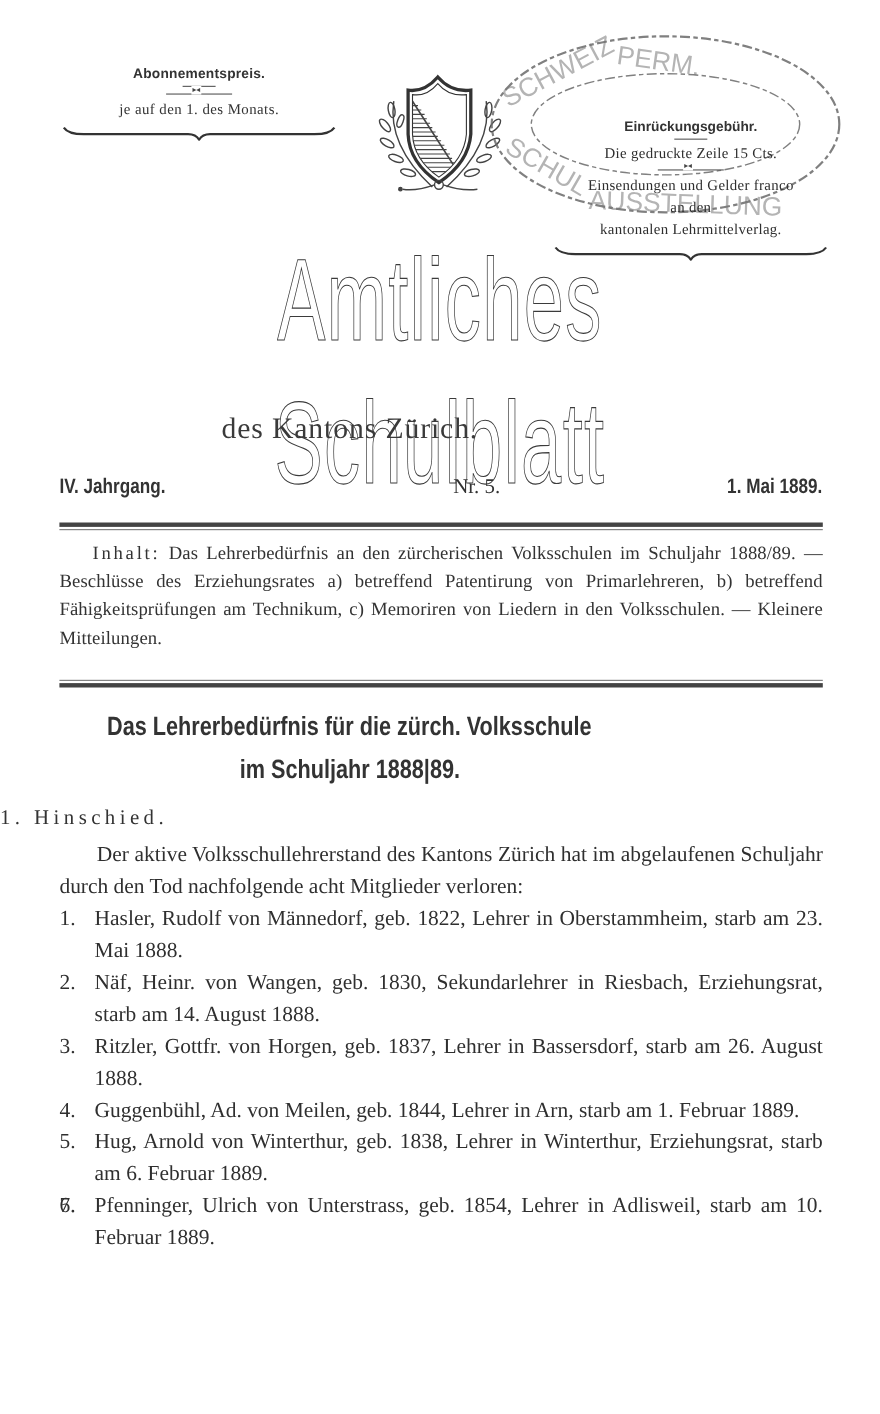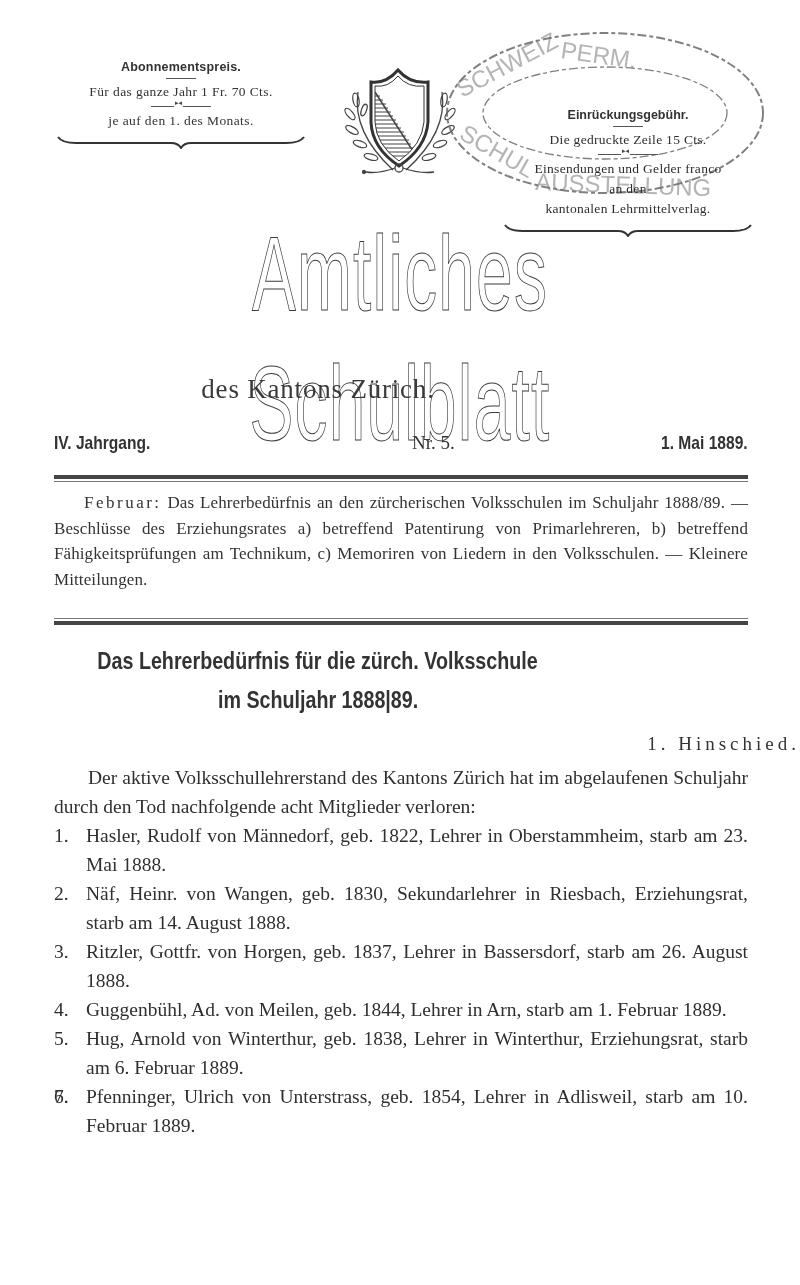--- a/index.html
+++ b/index.html
@@ -48,40 +48,39 @@
 
     .contents { position: absolute; left: 54px; width: 694px; top: 490px; font-size: 17px;
                 line-height: 25.5px; color: #333; text-align: justify; text-indent: 30px; letter-spacing: 0.1px; }
     .contents .lbl { letter-spacing: 2.5px; }
 
     .article-title { position: absolute; left: 0; width: 636px; top: 641px; text-align: center;
                      font-family: "Liberation Sans", sans-serif; font-weight: bold; font-size: 24px;
                      line-height: 39px; color: #333; }
     .article-title span { display: inline-block; transform: scaleX(0.82); }
 
-    .section-head { position: absolute; left: 0; width: 800px; top: 733px; text-align: right;
+    .section-head { position: absolute; left: 0; width: 800px; top: 733px; text-align: left;
                     font-size: 19px; letter-spacing: 4px; color: #333; }
 
     .body-text { position: absolute; left: 54px; width: 694px; top: 763px; font-size: 19.5px;
                  line-height: 29px; color: #2f2f2f; text-align: justify; }
     .body-text .intro { text-indent: 34px; text-align: justify; }
 
     .dlist { list-style: none; margin-top: 0; }
     .dlist li { position: relative; padding-left: 32px; text-align: justify; line-height: 29px; }
     .dlist li .num { position: absolute; left: 0; top: 0; }
   </style>
 </head>
 <body>
 
 <div class="masthead">
 
   <div class="sub-box">
     <div class="hd">Abonnementspreis.</div>
     <div class="mini-rule"></div>
-    <div class="ln">Für das ganze Jahr 1 Fr. 70 Cts.</div>
     <div class="orn-rule"></div>
     <div class="ln">je auf den 1. des Monats.</div>
     <svg class="brace" viewBox="0 0 250 14">
       <path d="M2 2 Q6 8 20 8 L115 8 Q122 8 125 13 Q128 8 135 8 L230 8 Q244 8 248 2" fill="none" stroke="#333" stroke-width="2"></path>
     </svg>
   </div>
 
   <svg class="coat" viewBox="0 0 130 118">
     <g fill="none" stroke="#333" stroke-width="2">
       <path d="M33 20 Q48 22 60 8 Q72 22 90 20 L90 60 Q88 86 61 104 Q34 86 33 60 Z" stroke-width="3"></path>
@@ -165,21 +164,21 @@
   <span class="nr">Nr. 5.</span>
   <span class="date">1. Mai 1889.</span>
 </div>
 
 <div class="rule-top">
   <div class="thick"></div>
     <div class="thin"></div>
 </div>
 
 <div class="contents">
-  <span class="lbl">Februar:</span>
+  <span class="lbl">Inhalt:</span>
   <span>Das Lehrerbedürfnis an den zürcherischen Volksschulen im Schuljahr 1888/89. — Beschlüsse des Erziehungsrates a) betreffend Patentirung von Primarlehreren, b) betreffend Fähigkeitsprüfungen am Technikum, c) Memoriren von Liedern in den Volksschulen. — Kleinere Mitteilungen.</span>
 </div>
 
 <div class="rule-bot">
   <div class="thin"></div>
     <div class="thick"></div>
 </div>
 
 <div class="article-title">
   <span>Das Lehrerbedürfnis für die zürch. Volksschule</span><br>

